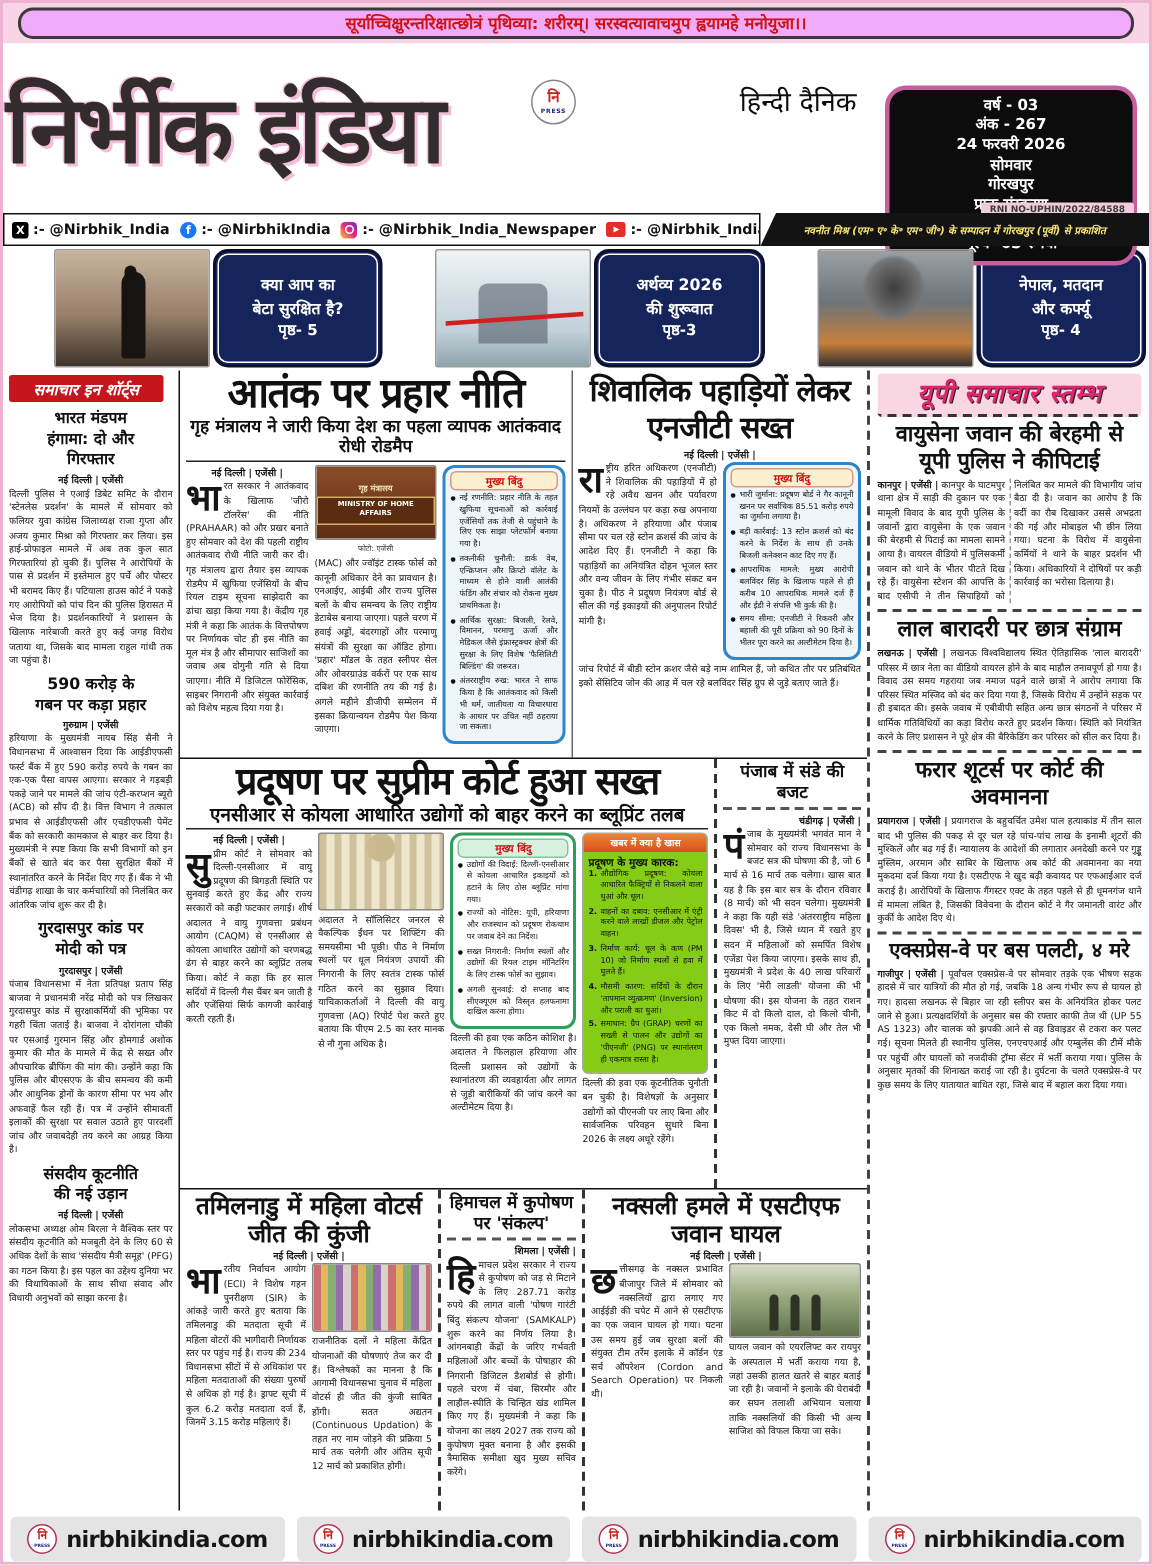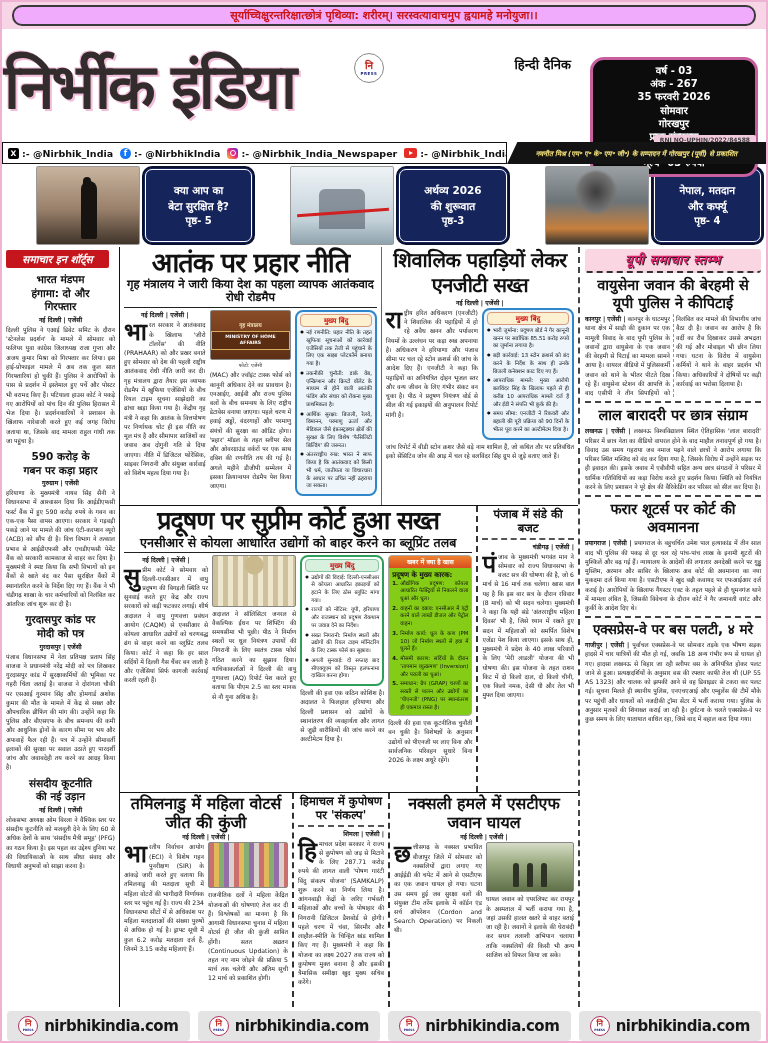--- a/index.html
+++ b/index.html
@@ -11,21 +11,21 @@
   }
   
   .shloka-strip{background:#f7d4e6;padding:3px 10px;height:27px;}
   .shloka-box{background:#f0abfc;border:2px solid #3a3a3a;border-radius:10px;text-align:center;
     color:#cc1414;font-weight:700;font-size:11px;line-height:17px;height:21px;overflow:hidden;}
   
   .header{position:relative;height:113px;background:#fff;}
   .masthead{position:absolute;left:2px;top:22px;font-size:62px;font-weight:900;color:#332c2c;
     letter-spacing:-3px;line-height:1.15;white-space:nowrap;
     text-shadow:2px 2px 0 #f3bcd8, -1px -1px 0 #f3bcd8;}
-  .daily-tag{position:absolute;right:195px;top:26px;font-size:13px;font-weight:700;color:#0d0d0d;}
+  .daily-tag{position:absolute;right:195px;top:26px;font-size:18px;font-weight:400;color:#0d0d0d;}
   .press-logo{position:absolute;left:352px;top:24px;width:30px;height:30px;border:1.5px solid #888;
     border-radius:50%;background:#fff;display:flex;flex-direction:column;align-items:center;justify-content:center;}
   .press-logo .glyph{font-size:10px;font-weight:900;color:#c2261f;line-height:1;}
   .press-logo .ptxt{font-size:4px;font-weight:800;color:#1a237e;letter-spacing:.5px;}
   .info-box{position:absolute;right:8px;top:28px;width:168px;background:#0c0c0c;
     border:3px solid #c75f9f;border-radius:14px;color:#fff;text-align:center;
     font-size:10px;font-weight:700;line-height:1.32;padding:4px 2px;}
   .rni-line{position:absolute;right:10px;top:106px;font-size:6px;font-weight:800;color:#3a3a3a;
     background:#f2cade;padding:1px 6px;border-radius:2px;}
   
@@ -117,21 +117,21 @@
      repeating-linear-gradient(90deg,#d96b6b 0 5px,#e8b84a 5px 10px,#7fb06a 10px 15px,#9a6bb0 15px 20px,#d9d2c8 20px 25px);
      filter:saturate(.85);}
   .jungle-img{height:50px;background:linear-gradient(180deg,#d6dcc6 0%,#9fae85 40%,#5f7049 100%);
      display:flex;align-items:flex-end;justify-content:center;gap:8px;padding-bottom:4px;}
   .fig{width:6px;height:24px;background:#2e3326;border-radius:3px 3px 1px 1px;}
   .art-tn{width:174px;border-right:2px dashed #333;}
   .art-himachal{width:96px;border-right:2px dashed #333;}
   .art-naxal{flex:1;}
   
   .right-col{flex:1;padding:2px 5px;overflow:hidden;}
-  .up-header{color:#e0256f;font-weight:900;font-style:italic;font-size:13px;text-align:center;
+  .up-header{color:#e0256f;font-weight:900;font-style:italic;font-size:17px;text-align:center;
     background:#f9d6e2;border-radius:3px;text-shadow:.7px .7px 0 #222;letter-spacing:.5px;
     border-bottom:2px dashed #333;padding:1px 0 3px;}
   .up-art{border-bottom:2px dashed #444;padding:3px 0 4px;}
   .up-art:last-child{border-bottom:none;}
   .up-hl{font-size:14.5px;font-weight:900;text-align:center;line-height:1.25;margin-bottom:2px;}
   .two-col{column-count:2;column-gap:6px;column-rule:1px dashed #999;}
   .inline-byline{font-weight:800;}
   
   .footer{height:38px;display:flex;gap:8px;padding:4px 5px;background:#fff;}
   .f-seg{flex:1;background:#e4e4e4;border-radius:4px;display:flex;align-items:center;justify-content:center;gap:6px;}
@@ -153,21 +153,21 @@
   <div class="header">
     <div class="masthead">निर्भीक इंडिया</div>
     <div class="daily-tag">हिन्दी दैनिक</div>
     <div class="press-logo">
       <span class="glyph">नि</span>
       <span class="ptxt">PRESS</span>
     </div>
     <div class="info-box">
       <div>वर्ष - 03</div>
       <div>अंक - 267</div>
-      <div>35 फरवरी 2026</div>
+      <div>24 फरवरी 2026</div>
       <div>सोमवार</div>
       <div>गोरखपुर</div>
       <div>प्रातः संस्करण</div>
       <div>पृष्ठ संख्या- 04</div>
       <div>मूल्य- 03 रुपया</div>
     </div>
     <div class="rni-line">RNI NO-UPHIN/2022/84588</div>
   </div>
 
   <div class="social-bar">

